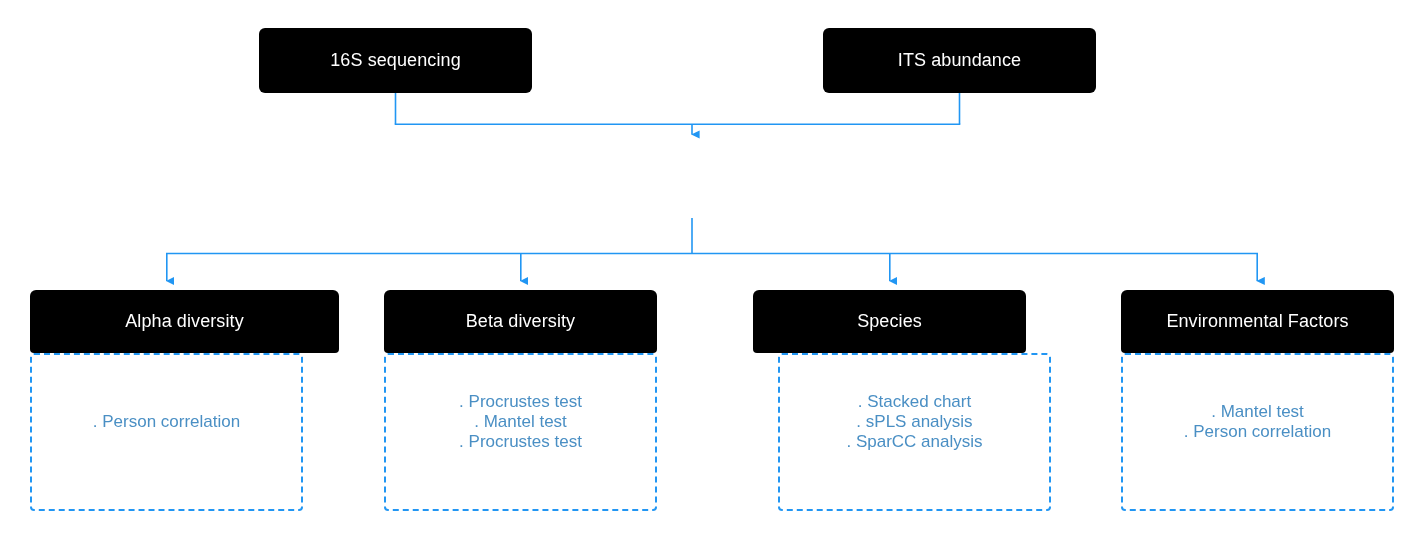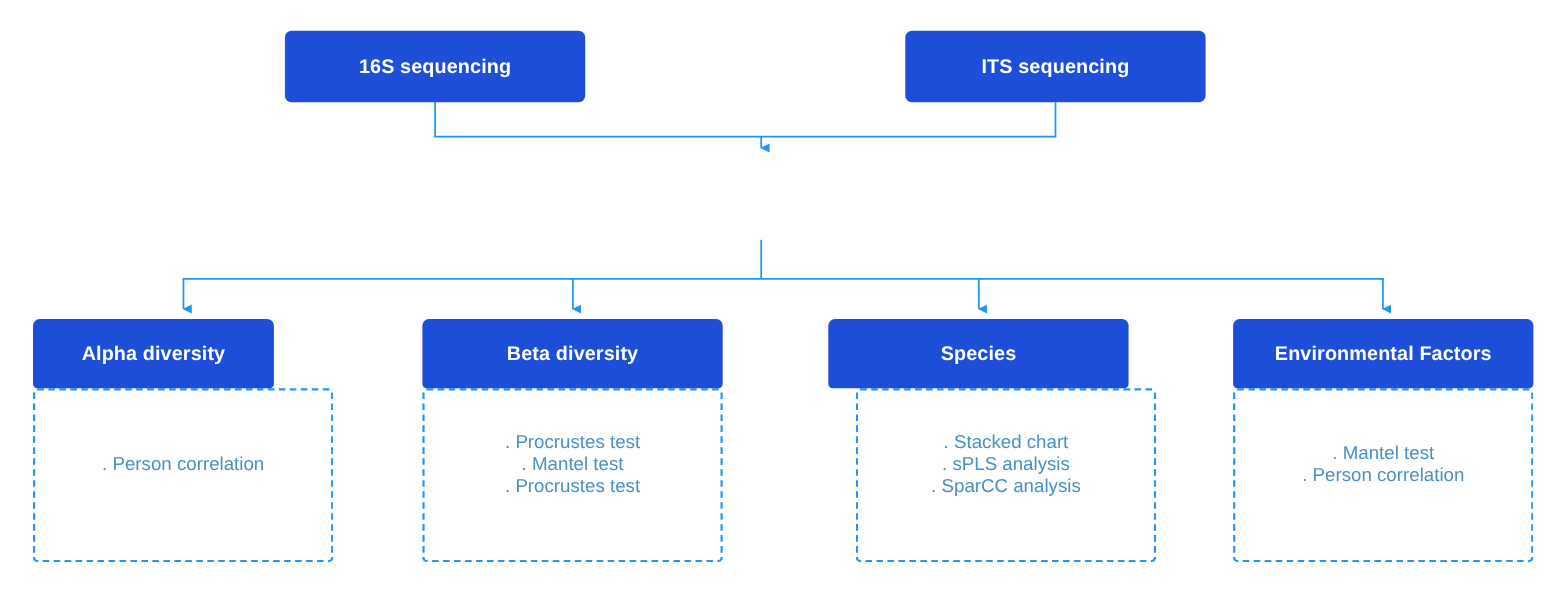--- a/index.html
+++ b/index.html
@@ -26,28 +26,28 @@
     position: absolute;
     left: 0; top: 0;
     width: 1424px;
     height: 540px;
     pointer-events: none;
   }
   
   .blue-box {
     position: absolute;
     box-sizing: border-box;
-    background: #1d4ed8;
+    background: #000000;
     border-radius: 6px;
     display: flex;
     align-items: center;
     justify-content: center;
     color: #ffffff;
     font-size: 18px;
-    font-weight: 700;
+    font-weight: 400;
     letter-spacing: 0.1px;
     text-align: center;
     z-index: 3;
   }
   .blue-box.tier1 { height: 65px; }
   .blue-box.tier2 { height: 74px; }
   .blue-box.tier3 {
     height: 63px;
     border-radius: 6px 6px 4px 4px;
   }
@@ -119,31 +119,31 @@
       <path d="M 889.8 271 L 889.8 281" marker-end="url(#arrowhead)"></path>
       <path d="M 1257.2 271 L 1257.2 281" marker-end="url(#arrowhead)"></path>
     </g>
   </svg>
 
   <div class="blue-box tier1" style="left:259px; top:28px; width:273px;">
     <span>16S sequencing</span>
   </div>
 
   <div class="blue-box tier1" style="left:823px; top:28px; width:273px;">
-    <span>ITS sequencing</span>
+    <span>ITS abundance</span>
   </div>
 
 
   <div class="card-group">
     <div class="dashed-panel" style="left:30px; top:353px; width:273px; height:158px;">
       <ul class="panel-list">
         <li><span class="bullet-dot">.</span> <span>Person correlation</span></li>
       </ul>
     </div>
-    <div class="blue-box tier3" style="left:30px; top:290px; width:219px;">
+    <div class="blue-box tier3" style="left:30px; top:290px; width:309px;">
       <span>Alpha diversity</span>
     </div>
   </div>
 
   <div class="card-group">
     <div class="dashed-panel" style="left:384px; top:353px; width:273px; height:158px;">
       <ul class="panel-list">
         <li><span class="bullet-dot">.</span> <span>Procrustes test</span></li>
         <li><span class="bullet-dot">.</span> <span>Mantel test</span></li>
         <li><span class="bullet-dot">.</span> <span>Procrustes test</span></li>

